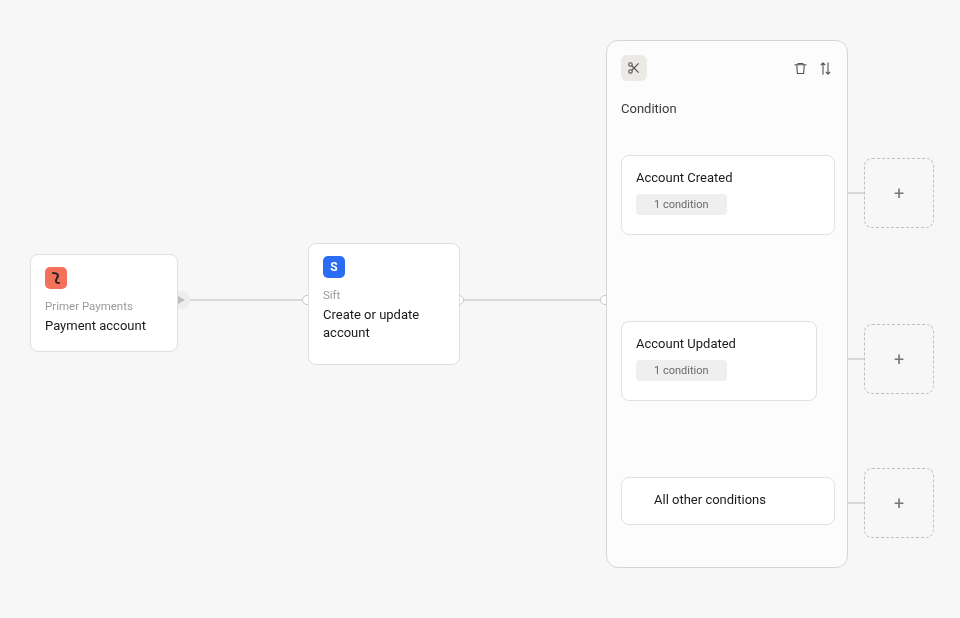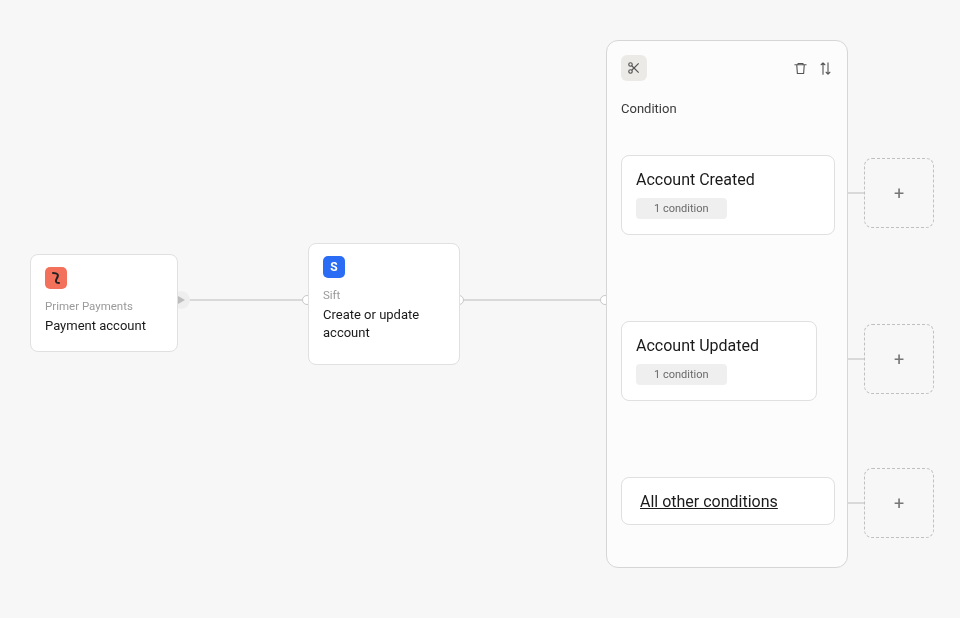--- a/index.html
+++ b/index.html
@@ -69,33 +69,33 @@
     .panel-actions .hdr-btn { color: #555; display:flex; align-items:center; cursor:pointer; }
     .panel-title { font-size: 13px; color: #3a3a3a; margin-bottom: 18px; }
 
     .branch-card {
       background: #fff;
       border: 1px solid #e0e0e0;
       border-radius: 8px;
       padding: 14px 14px;
       position: relative;
     }
-    .branch-card .branch-title { font-size: 16px; color: #1a1a1a; margin-bottom: 8px; }
+    .branch-card .branch-title { font-size: 13px; color: #1a1a1a; margin-bottom: 8px; }
     .pill {
       display: inline-block;
       background: #efefef;
       color: #6a6a6a;
       font-size: 11px;
       border-radius: 4px;
       padding: 4px 18px;
     }
 
     .b1 { position:absolute; left:14px; top:114px;  width:214px; height:80px; }
     .b2 { position:absolute; left:14px; top:280px; width:196px; height:80px; }
-    .b3 { position:absolute; left:14px; top:436px; width:214px; height:48px; padding:14px 18px;text-decoration:underline; }
+    .b3 { position:absolute; left:14px; top:436px; width:214px; height:48px; padding:14px 32px; }
 
     
     .add-box {
       position: absolute;
       width: 70px; height: 70px;
       border: 1px dashed #c0c0c0;
       border-radius: 8px;
       display: flex; align-items: center; justify-content: center;
       color: #777; font-size: 18px;
       background: transparent;

